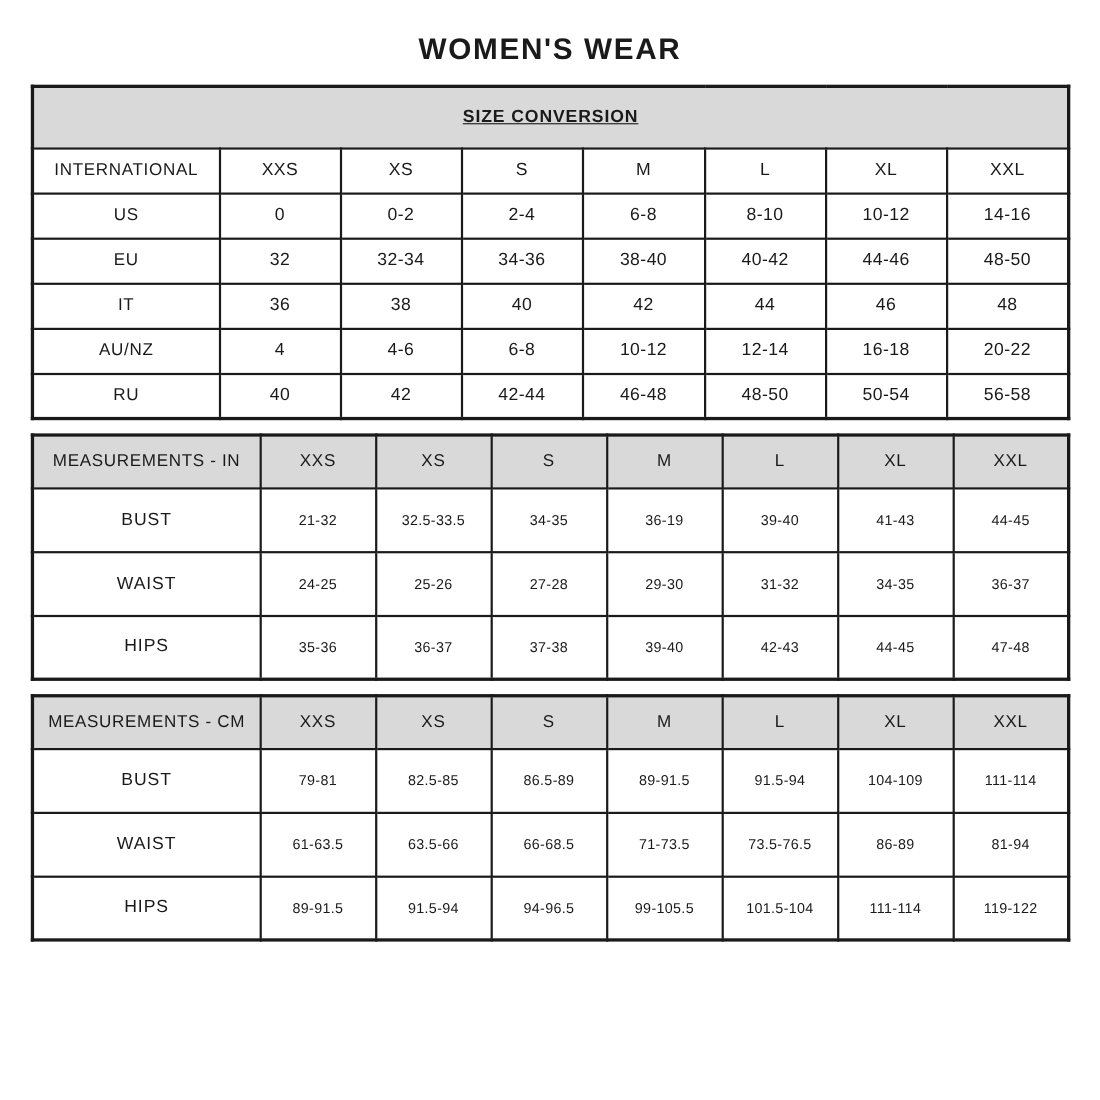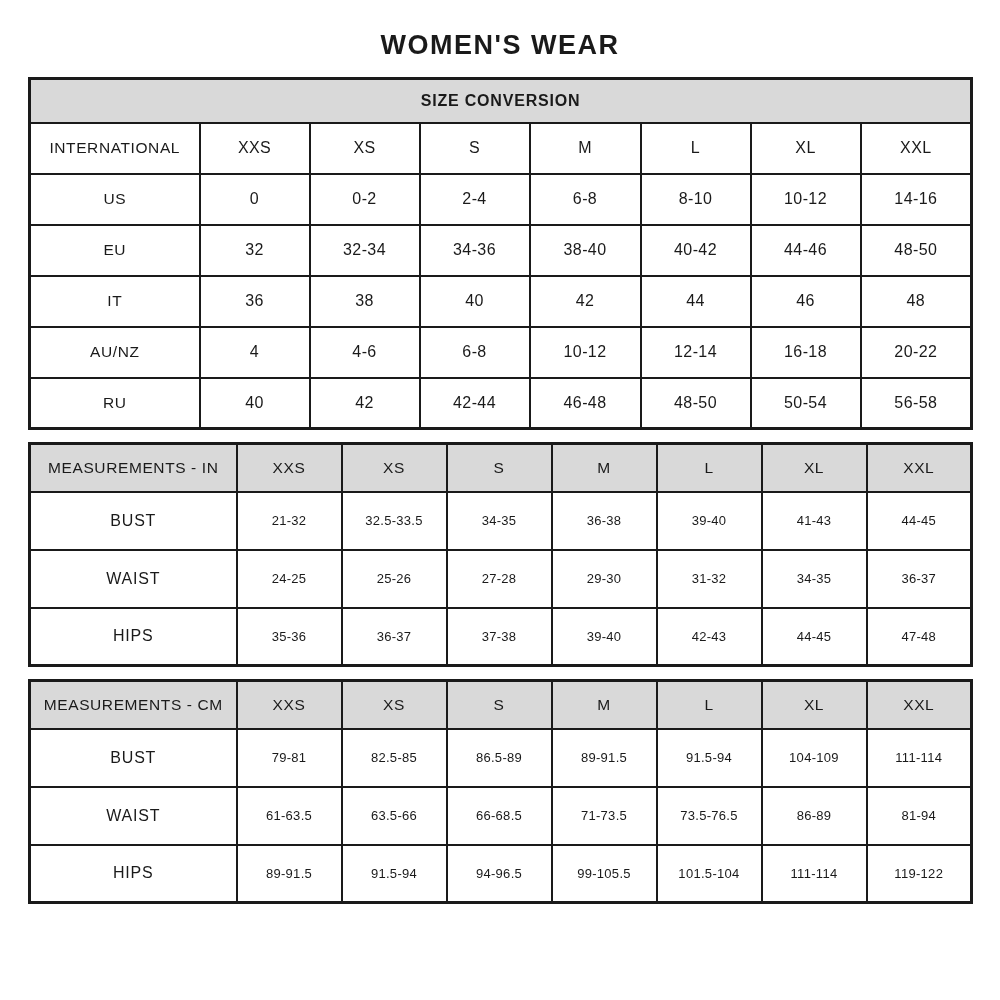--- a/index.html
+++ b/index.html
@@ -39,23 +39,24 @@
     vertical-align:middle;
     padding:0 4px;
     overflow:hidden;
     white-space:nowrap;
   }
   .section-hdr{
     background:var(--header-bg);
     font-weight:700;
     font-size:16px;
     letter-spacing:0.8px;
-    height:44px;
-  }
-  .size-table td.data{height:51px;font-size:16px;letter-spacing:0.4px;}
+    height:56px;
+    text-decoration:underline;
+  }
+  .size-table td.data{height:41px;font-size:16px;letter-spacing:0.4px;}
   .size-table td.label{font-size:15.5px;letter-spacing:0.6px;}
   .meas-table td.hdr-cell{
     background:var(--header-bg);
     font-weight:400;
     font-size:15.5px;
     letter-spacing:0.6px;
     height:48px;
   }
   .meas-table td.data{height:58px;font-size:13px;letter-spacing:0.3px;}
   .meas-table td.label{font-size:16px;letter-spacing:0.8px;}
@@ -165,21 +166,21 @@
       <td class="hdr-cell">M</td>
       <td class="hdr-cell">L</td>
       <td class="hdr-cell">XL</td>
       <td class="hdr-cell">XXL</td>
     </tr>
     <tr>
       <td class="data label">BUST</td>
       <td class="data">21-32</td>
       <td class="data">32.5-33.5</td>
       <td class="data">34-35</td>
-      <td class="data">36-38</td>
+      <td class="data">36-19</td>
       <td class="data">39-40</td>
       <td class="data">41-43</td>
       <td class="data">44-45</td>
     </tr>
     <tr>
       <td class="data label">WAIST</td>
       <td class="data">24-25</td>
       <td class="data">25-26</td>
       <td class="data">27-28</td>
       <td class="data">29-30</td>

